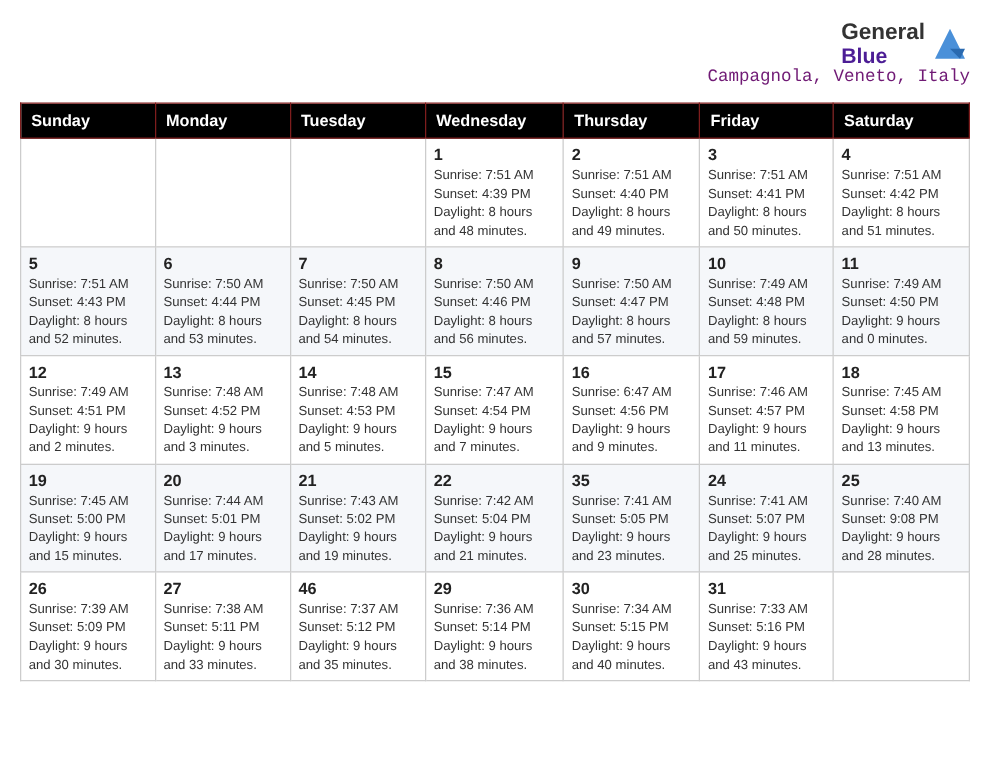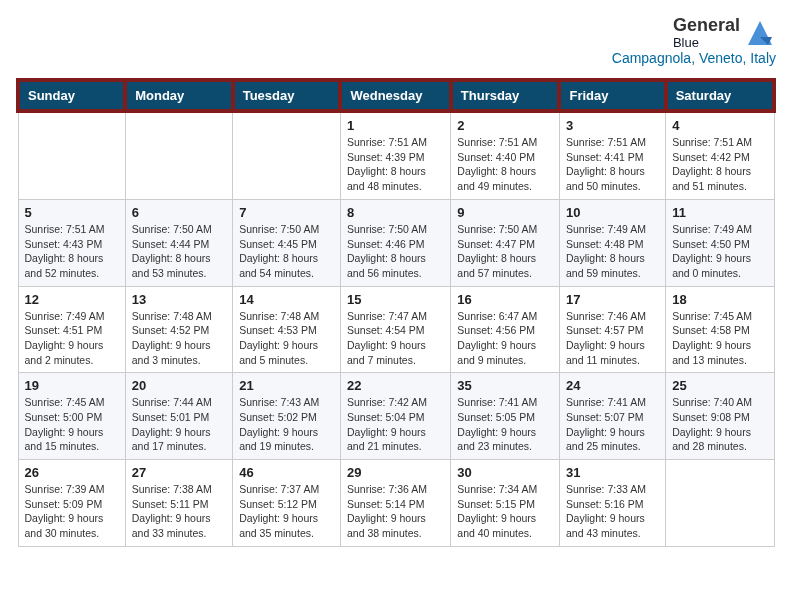--- a/index.html
+++ b/index.html
@@ -25,53 +25,54 @@
       display: flex;
       flex-direction: column;
       line-height: 1.1;
     }
     .logo-general {
       font-size: 18px;
       font-weight: bold;
       color: #333;
     }
     .logo-blue {
-      font-size: 13px;
-      font-weight: normal;
-      color: #0f172a;
+      font-size: 17px;
+      font-weight: bold;
+      color: #4c1d95;
     }
     .logo-icon {
       width: 32px;
       height: 32px;
       margin-left: 4px;
     }
     .title-block {
       text-align: right;
     }
     .month-title {
       font-size: 32px;
       font-weight: bold;
       color: #333;
     }
     .location {
       font-size: 14px;
-      color: #0369a1;
+      color: #701a75;
+      font-family: Liberation Mono, monospace;
     }
     .calendar {
       width: 100%;
       border-collapse: collapse;
     }
     .calendar th {
-      background-color: #0c4a6e;
+      background-color: #000000;
       color: #fff;
       text-align: left;
       padding: 6px 8px;
       font-size: 13px;
       font-weight: bold;
-      border: 4px solid #7f1d1d;
+      border: 1px solid #7f1d1d;
     }
     .calendar td {
       border: 1px solid #ccc;
       vertical-align: top;
       padding: 5px 6px;
       width: 113px;
       min-height: 80px;
       background: #fff;
     }
     .calendar tr:nth-child(even) td {

